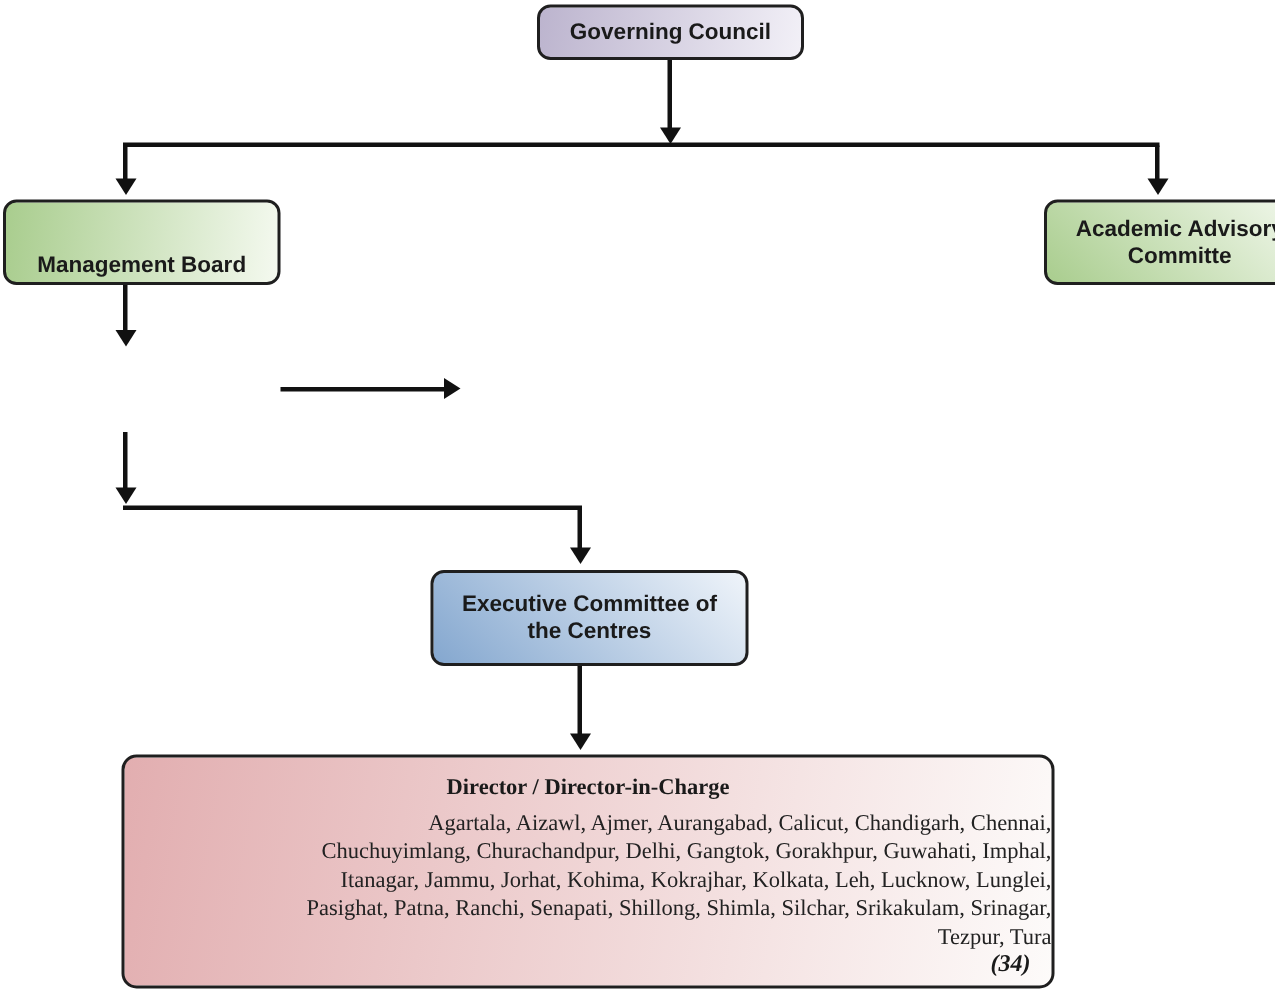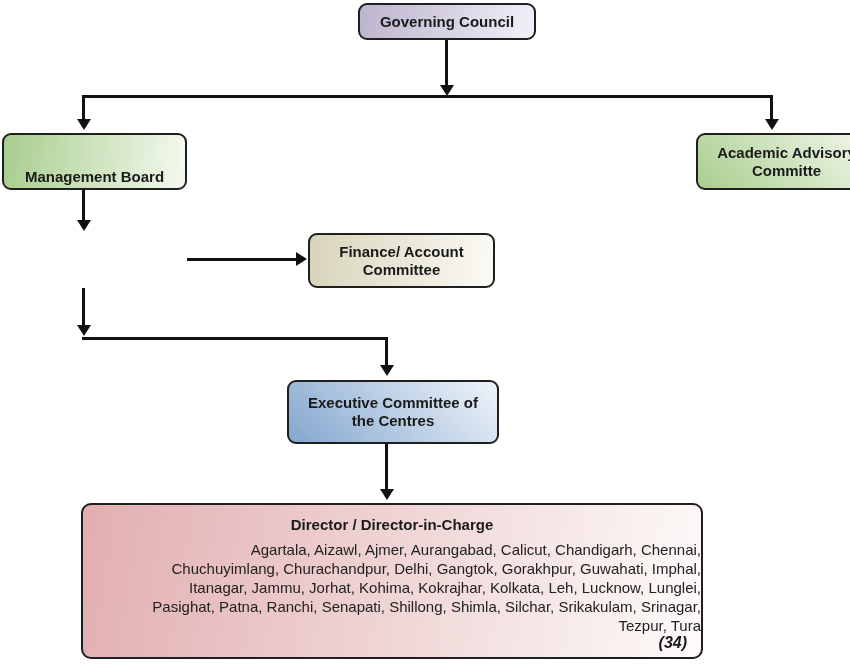--- a/index.html
+++ b/index.html
@@ -13,21 +13,21 @@
     font-weight:bold;font-size:15px;line-height:18px;padding:2px 8px;
   }
   .gc  {left:358px;top:3px;  width:178px;height:37px;background:linear-gradient(100deg,#bcb4ce 0%,#f2f0f7 100%);}
   .mb  {left:2px;  top:133px;width:185px;height:57px;background:linear-gradient(95deg,#a9cd8e 0%,#f4f9ef 100%);align-items:flex-end;}
   .aac {left:696px;top:133px;width:181px;height:57px;background:linear-gradient(45deg,#a9cd8e 0%,#f4f9ef 100%);}
   .dg  {left:2px;  top:233px;width:185px;height:55px;background:linear-gradient(95deg,#d8d4ba 0%,#fbfaf5 100%);}
   .fac {left:308px;top:233px;width:187px;height:55px;background:linear-gradient(95deg,#d8d4ba 0%,#fbfaf5 100%);}
   .exec{left:287px;top:380px;width:212px;height:64px;background:linear-gradient(45deg,#84a7cf 0%,#eff4fa 100%);justify-content:flex-end;}
   .dic {left:81px; top:503px;width:622px;height:156px;border-radius:10px;
         background:linear-gradient(100deg,#e2aeb0 0%,#fdfbfa 100%);
-        display:block;font-weight:normal;padding:0;}
+        display:block;font-weight:normal;padding:0;font-family:Liberation Serif, serif;}
   .dic-title{margin-top:11px;text-align:center;font-weight:bold;font-size:15px;}
   .dic-list{margin-top:6px;text-align:right;font-size:15px;line-height:19px;color:#222;white-space:pre-line;}
   .dic-count{position:absolute;right:14px;bottom:5px;font-size:16px;font-weight:bold;font-style:italic;}
   .line{position:absolute;background:#111;}
   .arrow-down{position:absolute;width:0;height:0;
     border-left:7px solid transparent;border-right:7px solid transparent;border-top:11px solid #111;}
   .arrow-right{position:absolute;width:0;height:0;
     border-top:7px solid transparent;border-bottom:7px solid transparent;border-left:11px solid #111;}
   
   .c1v{left:445px;top:39px;width:3px;height:47px;}  .c1a{left:440px;top:85px;}
@@ -71,23 +71,20 @@
 
   <div class="node mb">
     <span>Management Board</span>
   </div>
 
   <div class="node aac">
     <span>Academic Advisory Committe</span>
   </div>
 
 
-  <div class="node fac">
-    <span>Finance/ Account Committee</span>
-  </div>
 
   <div class="node exec">
     <span>Executive Committee of the Centres</span>
   </div>
 
   <div class="node dic">
     <div class="dic-title">Director / Director-in-Charge</div>
     <div class="dic-list">Agartala, Aizawl, Ajmer, Aurangabad, Calicut, Chandigarh, Chennai,
 Chuchuyimlang, Churachandpur, Delhi, Gangtok, Gorakhpur, Guwahati, Imphal,
 Itanagar, Jammu, Jorhat, Kohima, Kokrajhar, Kolkata, Leh, Lucknow, Lunglei,

